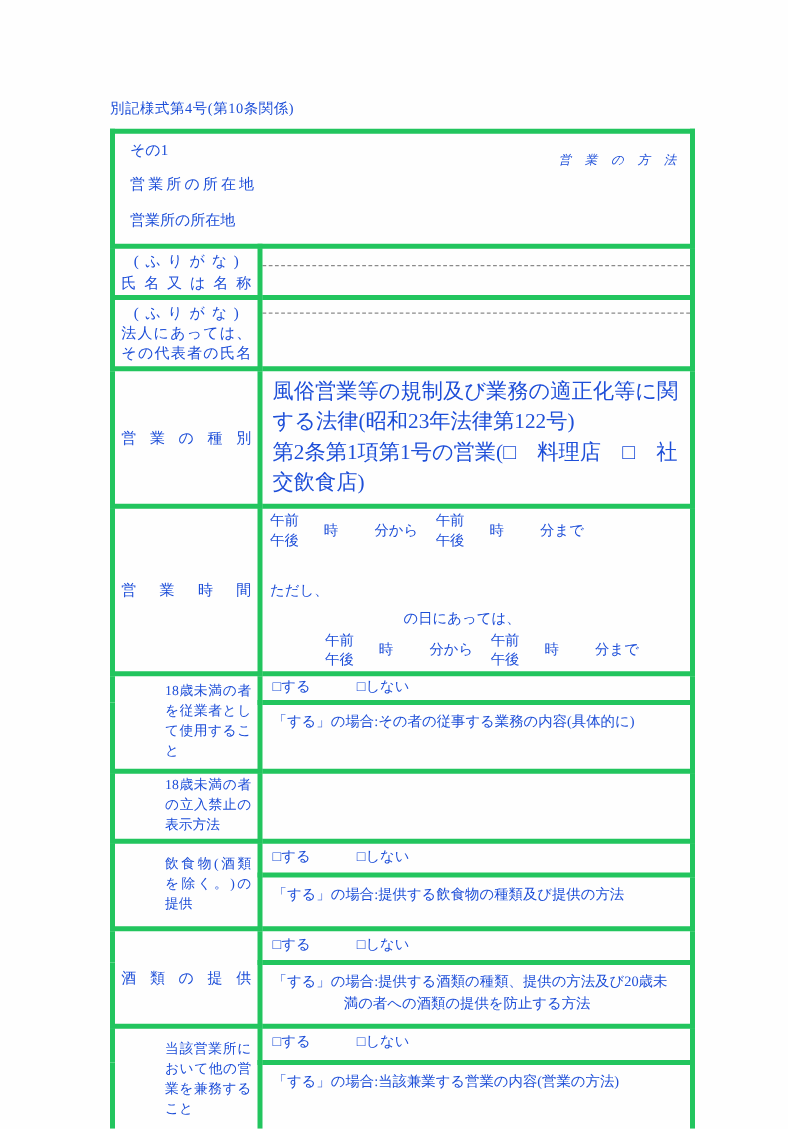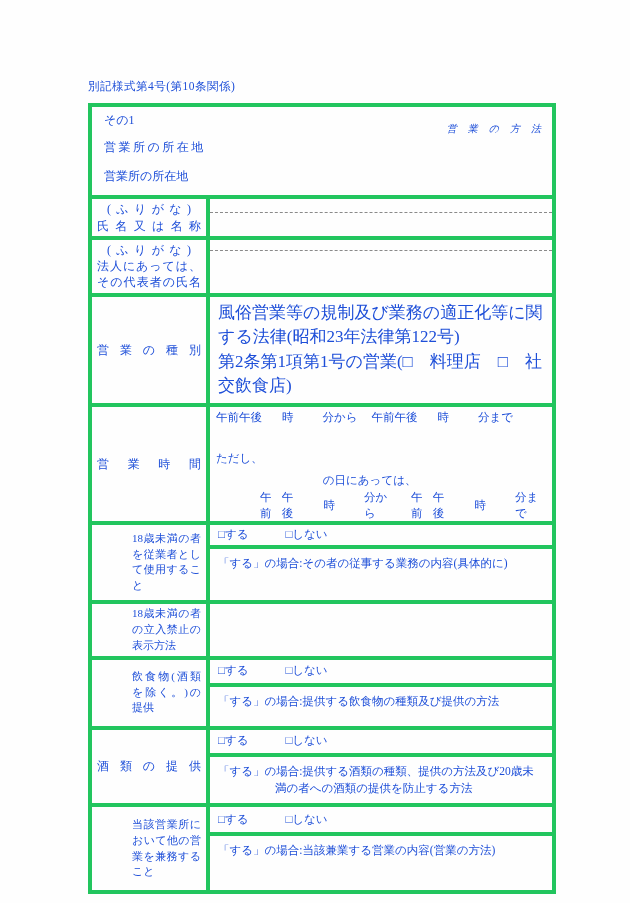--- a/index.html
+++ b/index.html
@@ -41,21 +41,21 @@
   .dot2{height:11px;border-bottom:1px dashed #8a8a8a;}
   td.txt{vertical-align:top;padding:4px 8px;font-size:17px;line-height:1.45;}
   td.detail{vertical-align:top;padding:6px 8px;font-size:11.5px;line-height:1.5;}
   td.detail.alc{padding-left:65px;text-indent:-57px;}
   td.chk{padding:2px 8px;font-size:11.5px;}
   .opt{margin-right:34px;}
 
   
   td.hours{vertical-align:top;padding:3px 4px 0 6px;font-size:11.5px;}
   .hrow{display:flex;align-items:center;}
-  .ampm{display:inline-flex;flex-direction:row;line-height:1.35;font-family:Liberation Serif, serif;}
+  .ampm{display:inline-flex;flex-direction:column;line-height:1.35;font-family:Liberation Serif, serif;}
   .g20{margin-left:20px;}.g16{margin-left:29px;}.g14{margin-left:14px;}.g28{margin-left:28px;margin-top:44px;}
   .r2{margin-top:3px;}
   .r3{margin-top:2px;margin-left:44px;}
 </style>
 </head>
 <body>
 
 <div class="page">
   <div class="doc-title">別記様式第4号(第10条関係)</div>
 

